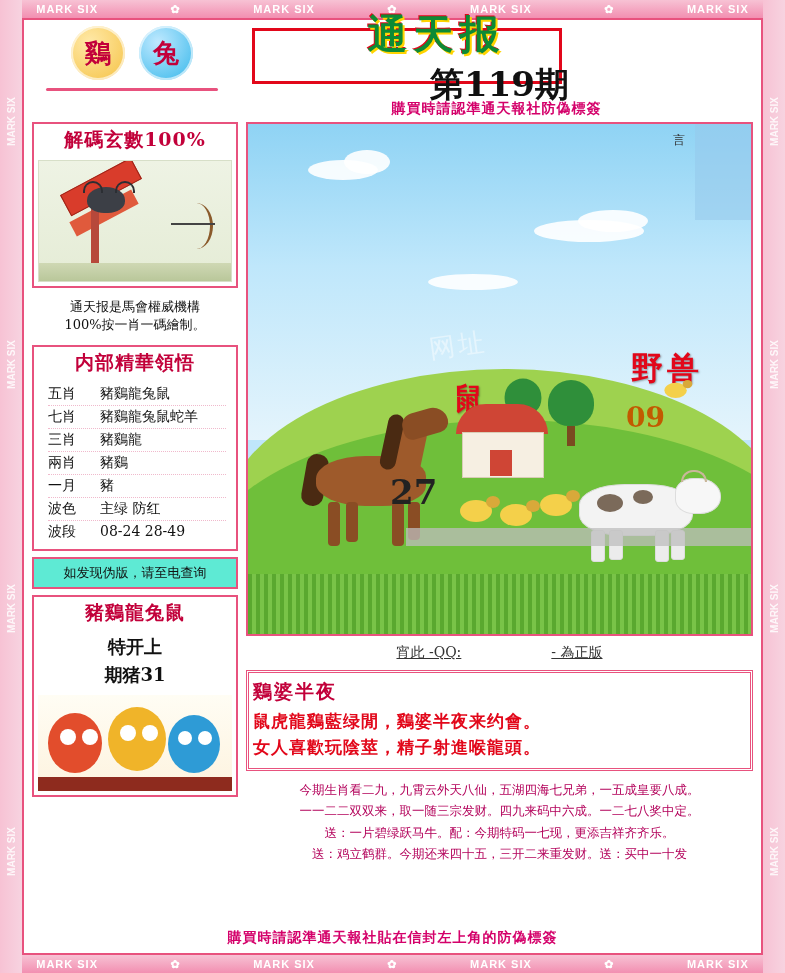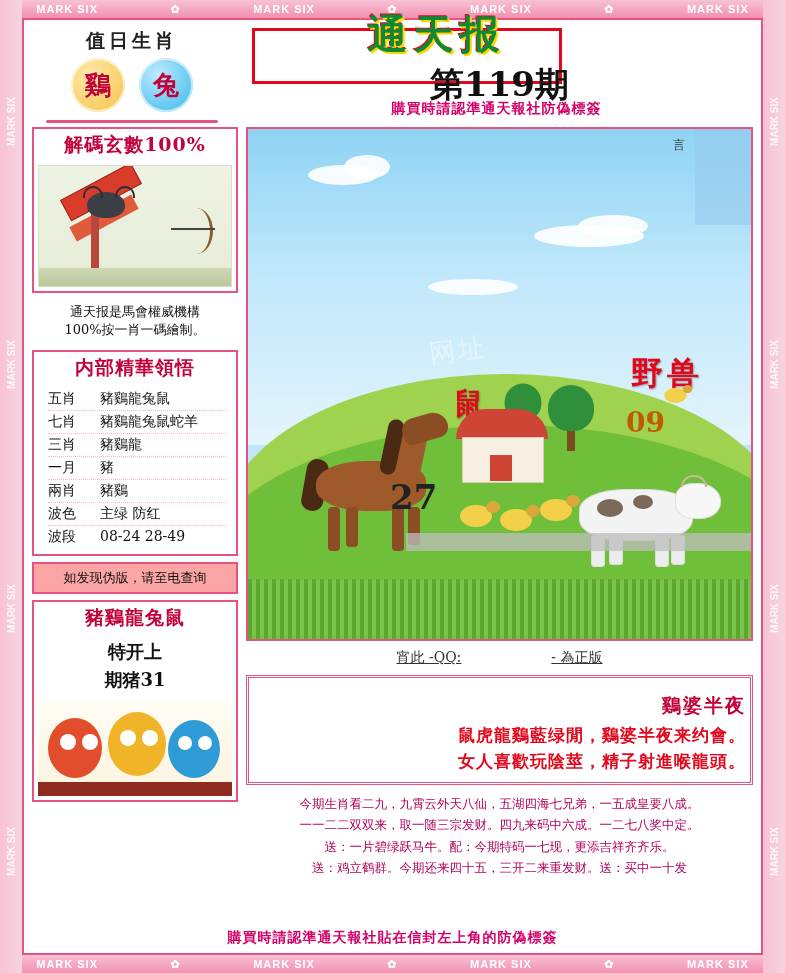--- a/index.html
+++ b/index.html
@@ -119,21 +119,21 @@
   .list{padding:4px 10px 6px 14px;}
   .list-row{
     display:flex;font-family:"DejaVu Serif",serif;font-size:14px;color:#111;
     padding:2px 0;border-bottom:1px dotted #f0b9cc;
   }
   .list-row:last-child{border-bottom:none;}
   .list-key{width:52px;flex:0 0 52px;}
   .list-val{flex:1;}
   .warn{
     border:2px solid #e8527e;text-align:center;font-family:"DejaVu Serif",serif;
-    font-size:13px;color:#111;padding:5px 2px;background:#fca5a5;
+    font-size:13px;color:#111;padding:5px 2px;background:#5eead4;
   }
   .prev-num{
     text-align:center;font-family:"DejaVu Serif",serif;font-size:18px;color:#111;
     padding:6px 0 2px 0;font-weight:bold;
   }
   .prev-num2{
     text-align:center;font-family:"DejaVu Serif",serif;font-size:18px;color:#111;
     padding:2px 0 6px 0;font-weight:bold;
   }
   .prev-art{
@@ -205,21 +205,21 @@
   .sheep{position:absolute;width:36px;height:26px;}
   .sheep-body{position:absolute;left:0;top:4px;width:32px;height:22px;border-radius:50%;background:#f4d04a;}
   .sheep-head{position:absolute;right:-4px;top:0;width:14px;height:12px;border-radius:50%;background:#d8a93a;}
   
   .qqline{
     display:flex;justify-content:center;gap:90px;
     font-family:"DejaVu Serif",serif;font-size:14px;color:#333;padding:3px 0;text-decoration:underline;
   }
   
   .poem{
-    border:3px double #e8527e;padding:15px 4px 8px 4px;text-align:right;background:#fff;
+    border:3px double #e8527e;padding:6px 4px 8px 4px;text-align:left;background:#fff;
   }
   .poem-title{
     font-family:"DejaVu Serif",serif;font-size:19px;font-weight:bold;color:#c2003a;margin-bottom:4px;letter-spacing:2px;
   }
   .poem-line{
     font-family:"DejaVu Serif",serif;font-size:17px;font-weight:bold;color:#e2071a;line-height:1.5;letter-spacing:1px;
   }
   .footer-lines{padding:3px 4px 0 4px;}
   .fl{
     font-family:"DejaVu Serif",serif;font-size:12.5px;color:#b3005a;text-align:center;
@@ -264,21 +264,20 @@
     <span class="vtext">MARK SIX</span>
     <span class="vtext">MARK SIX</span>
     <span class="vtext">MARK SIX</span>
   </div>
 
   <div class="inner">
     <div class="inner-pad">
 
       <div class="top-row">
         <div class="zodiac">
-          <div class="zodiac-title">值日生肖</div>
           <div class="zodiac-circles">
             <div class="circ red">鷄</div>
             <div class="circ blue">兔</div>
           </div>
           <div class="zodiac-rule"></div>
         </div>
 
         <div class="title-wrap">
           <div class="title-banner">
             <div class="title-box"></div>
@@ -322,26 +321,26 @@
               </div>
               <div class="list-row">
                 <div class="list-key">七肖</div>
                 <div class="list-val">豬鷄龍兔鼠蛇羊</div>
               </div>
               <div class="list-row">
                 <div class="list-key">三肖</div>
                 <div class="list-val">豬鷄龍</div>
               </div>
               <div class="list-row">
+                <div class="list-key">兩肖</div>
+                <div class="list-val">豬鷄</div>
+              </div>
+              <div class="list-row">
                 <div class="list-key">一月</div>
                 <div class="list-val">豬</div>
-              </div>
-              <div class="list-row">
-                <div class="list-key">兩肖</div>
-                <div class="list-val">豬鷄</div>
               </div>
               <div class="list-row">
                 <div class="list-key">波色</div>
                 <div class="list-val">主绿  防红</div>
               </div>
               <div class="list-row">
                 <div class="list-key">波段</div>
                 <div class="list-val">08-24  28-49</div>
               </div>
             </div>

